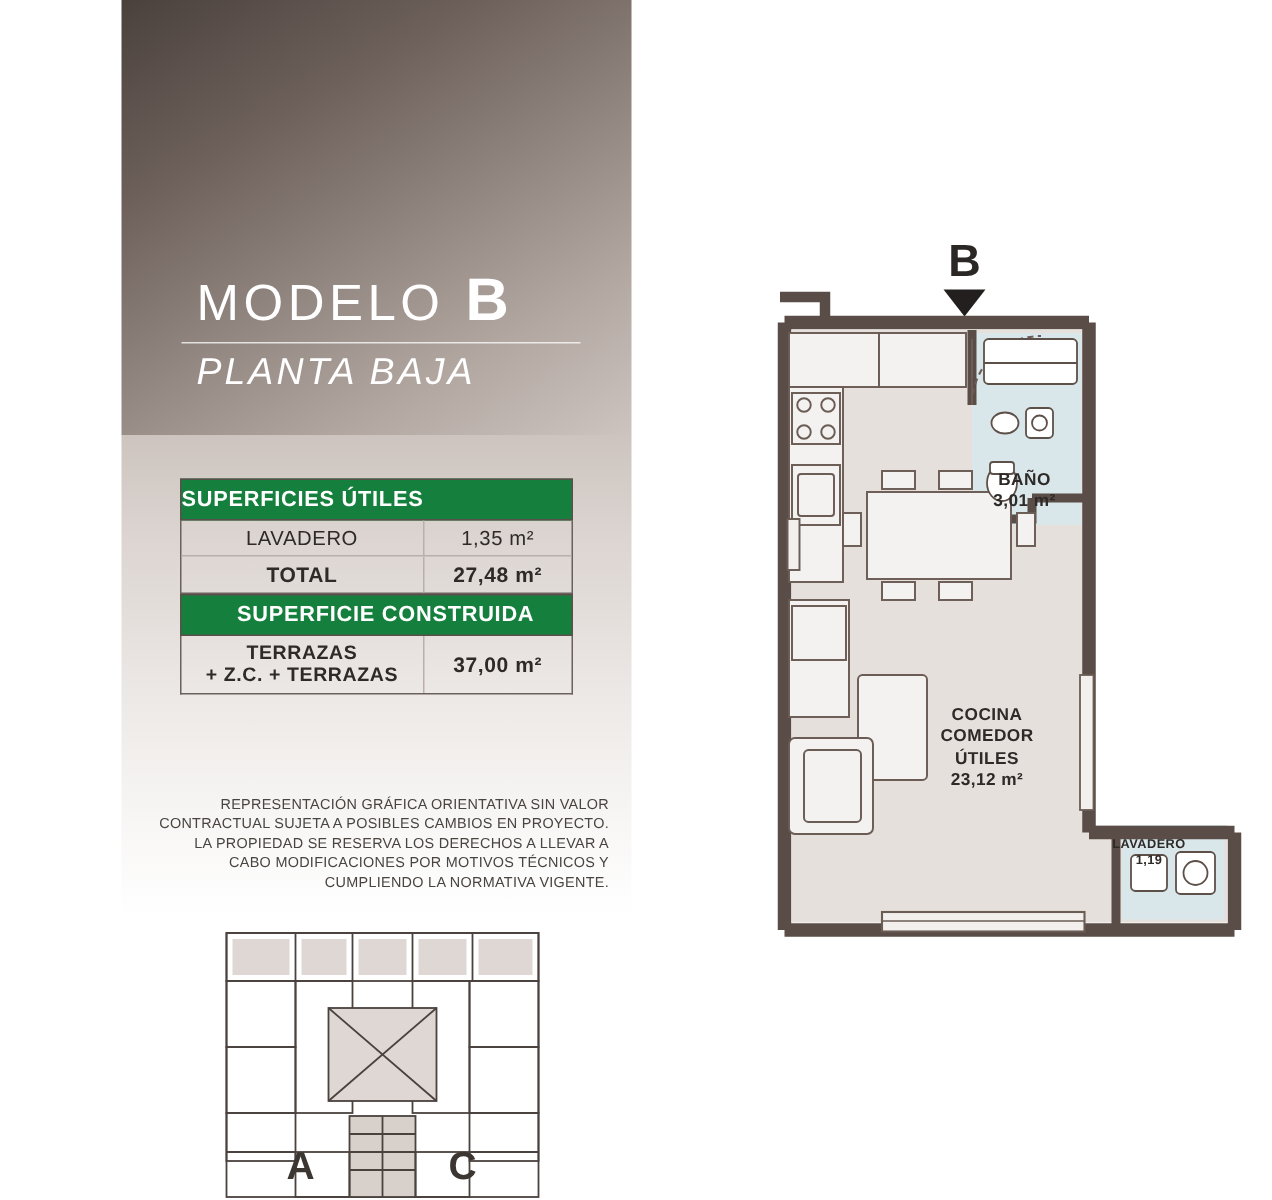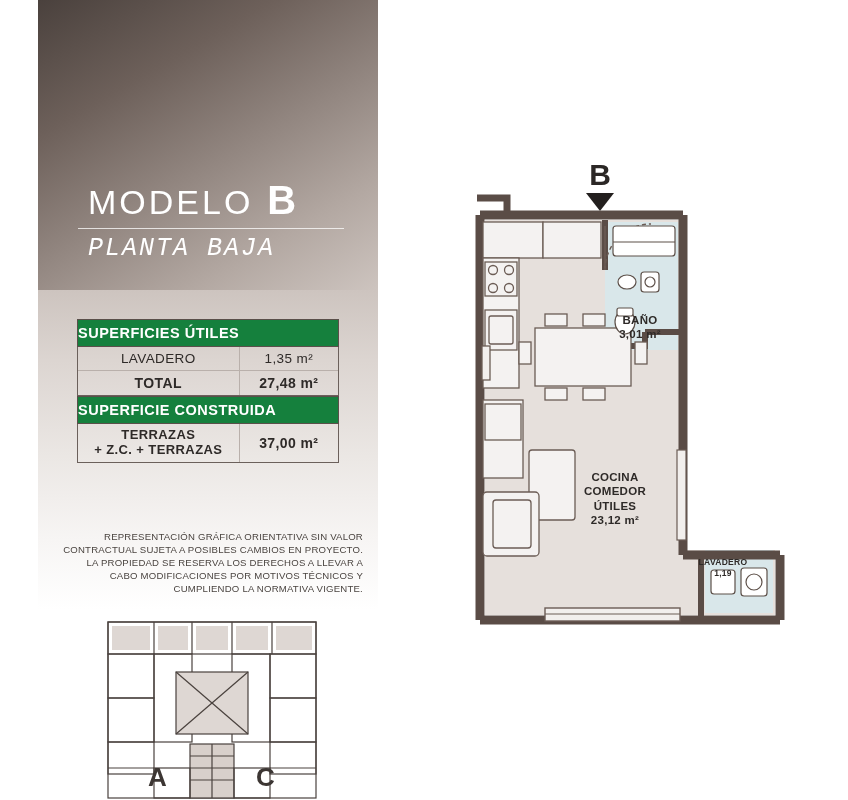--- a/index.html
+++ b/index.html
@@ -12,20 +12,21 @@
     height: 800px;
     font-family: "Liberation Sans", sans-serif;
     position: relative;
     overflow: hidden;
   }
   .page {
     position: relative;
     width: 704px;
     height: 800px;
     background: #ffffff;
+    margin-left: 43px;
   }
 
   
   .left-panel {
     position: absolute;
     left: 38px;
     top: 0px;
     width: 340px;
     height: 800px;
   }
@@ -77,21 +78,21 @@
     background: rgba(255,255,255,0.75);
   }
   .planta-baja {
     position: absolute;
     left: 50px;
     top: 234px;
     width: 250px;
     color: #ffffff;
     font-size: 25px;
     font-style: italic;
-    font-family: Liberation Mono, monospace;
+    font-family: Liberation Sans, sans-serif;
     letter-spacing: 2px;
   }
 
   
   .tables {
     position: absolute;
     left: 39px;
     top: 319px;
     width: 262px;
   }
@@ -146,21 +147,21 @@
     font-size: 13px;
   }
   .row.twoline .val {
     font-weight: 700;
     font-size: 14px;
     display: flex;
     align-items: center;
     justify-content: center;
   }
 
-  .tbl-header.second { margin-top: 0; }
+  .tbl-header.second { margin-top: 0; padding-left: 37px; }
 
   
   .disclaimer {
     position: absolute;
     left: 25px;
     top: 531px;
     width: 300px;
     text-align: right;
     font-size: 9.6px;
     line-height: 1.35;

